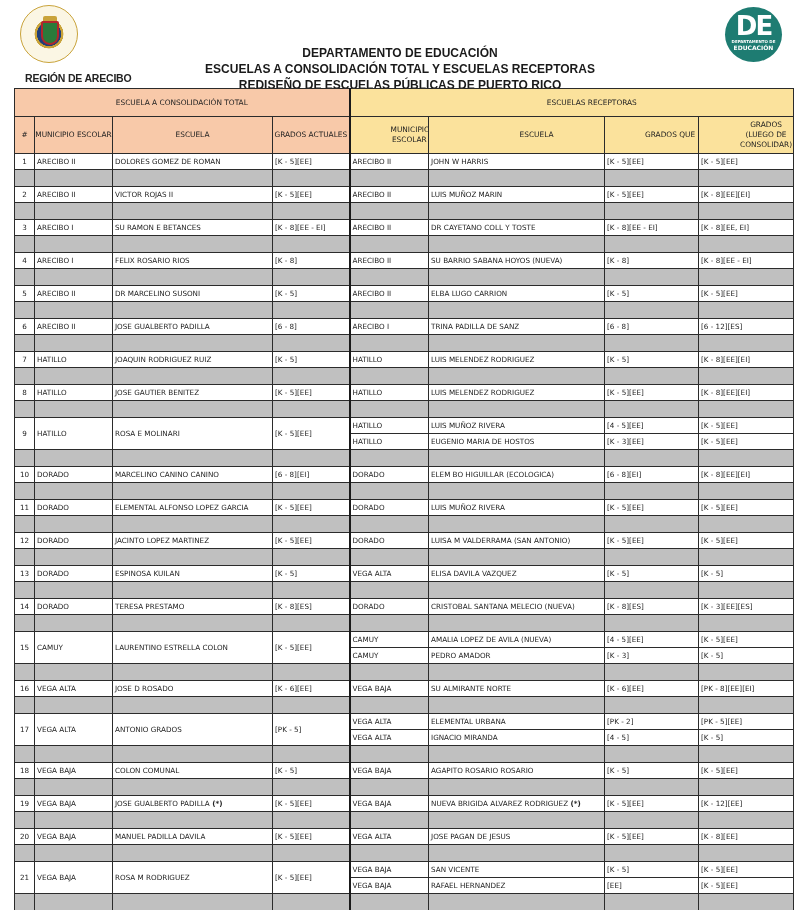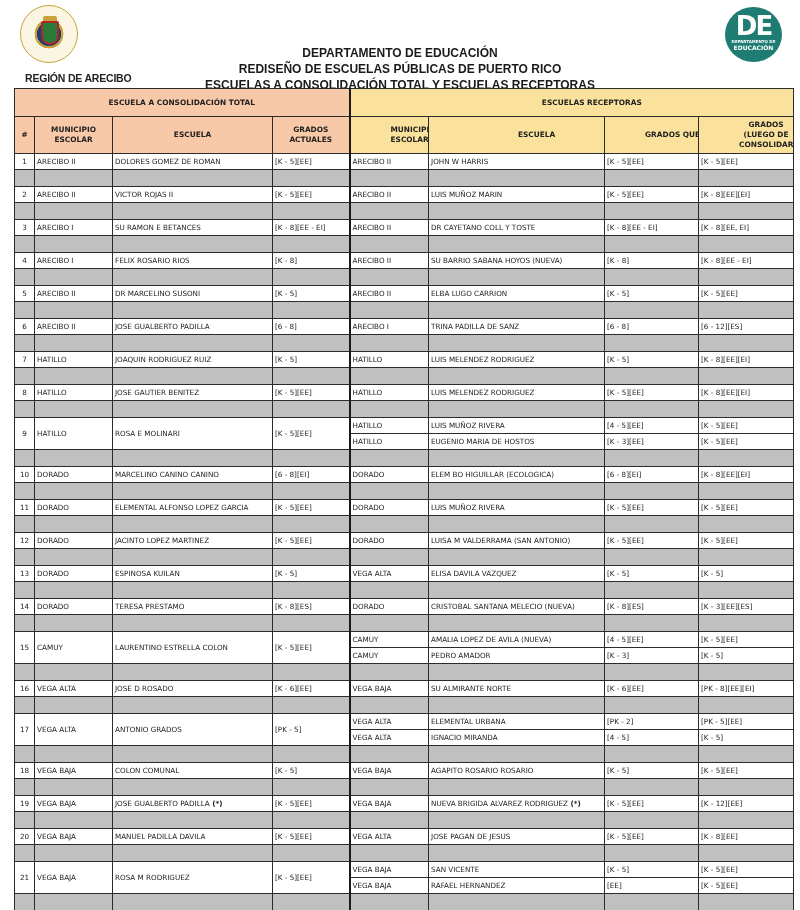--- a/index.html
+++ b/index.html
@@ -17,43 +17,43 @@
   .de-logo .de { font-family: "DejaVu Sans", sans-serif; font-weight: bold; font-size: 26px; line-height: 26px; margin-top: 6px; letter-spacing: -2px; }
   .de-logo .small { font-size: 4px; line-height: 5px; font-weight: bold; }
   .de-logo .edu { font-size: 6px; line-height: 7px; font-weight: bold; }
 
   .titles { position: absolute; left: 200px; width: 400px; top: 9px; text-align: center; font-family: "Liberation Sans", sans-serif; font-weight: bold; font-size: 12px; line-height: 16px; margin-top: 36px; }
 
   .region { position: absolute; left: 17px; top: 72px; font-family: "Liberation Sans", sans-serif; font-size: 10.5px; font-weight: bold; color: #222; letter-spacing: -0.2px; padding-left: 8px; }
 
   table { position: absolute; left: 14px; top: 88px; border-collapse: collapse; table-layout: fixed; width: 779px; font-family: "DejaVu Sans", sans-serif; font-size: 7.2px; }
   td, th { border: 1px solid #2b2b2b; overflow: hidden; white-space: nowrap; }
-  th { font-weight: bold; text-align: center; font-size: 7.4px; line-height: 10px; color: #222; }
+  th { font-weight: normal; text-align: center; font-size: 7.4px; line-height: 10px; color: #222; }
   .h-left { background: #f8c9a9; }
   .h-right { background: #fbe29c; padding-left: 40px; }
   tr.hdr2 th { height: 37px; }
   td { height: 16px; padding: 0 2px; line-height: 15px; background: #ffffff; color: #222; }
   td.num { text-align: center; }
   tr.spacer td { background: #c0c0c0; height: 17px; }
   tr.sub td { height: 16px; }
   .thick-r { border-right: 2px solid #1a1a1a; }
   .mark { font-weight: bold; }
 </style>
 </head>
 <body>
 
 <div class="header">
   <div class="seal">
     <div class="crown"></div>
     <div class="shield"></div>
   </div>
   <div class="titles">
     <div>DEPARTAMENTO DE EDUCACIÓN</div>
+    <div>ESCUELAS A CONSOLIDACIÓN TOTAL Y ESCUELAS RECEPTORAS</div>
     <div>REDISEÑO DE ESCUELAS PÚBLICAS DE PUERTO RICO</div>
-    <div>ESCUELAS A CONSOLIDACIÓN TOTAL Y ESCUELAS RECEPTORAS</div>
   </div>
   <div class="de-logo">
     <div class="de">DE</div>
     <div class="small">DEPARTAMENTO DE</div>
     <div class="edu">EDUCACIÓN</div>
   </div>
 </div>
 
 <div class="region">REGIÓN DE ARECIBO</div>
 

